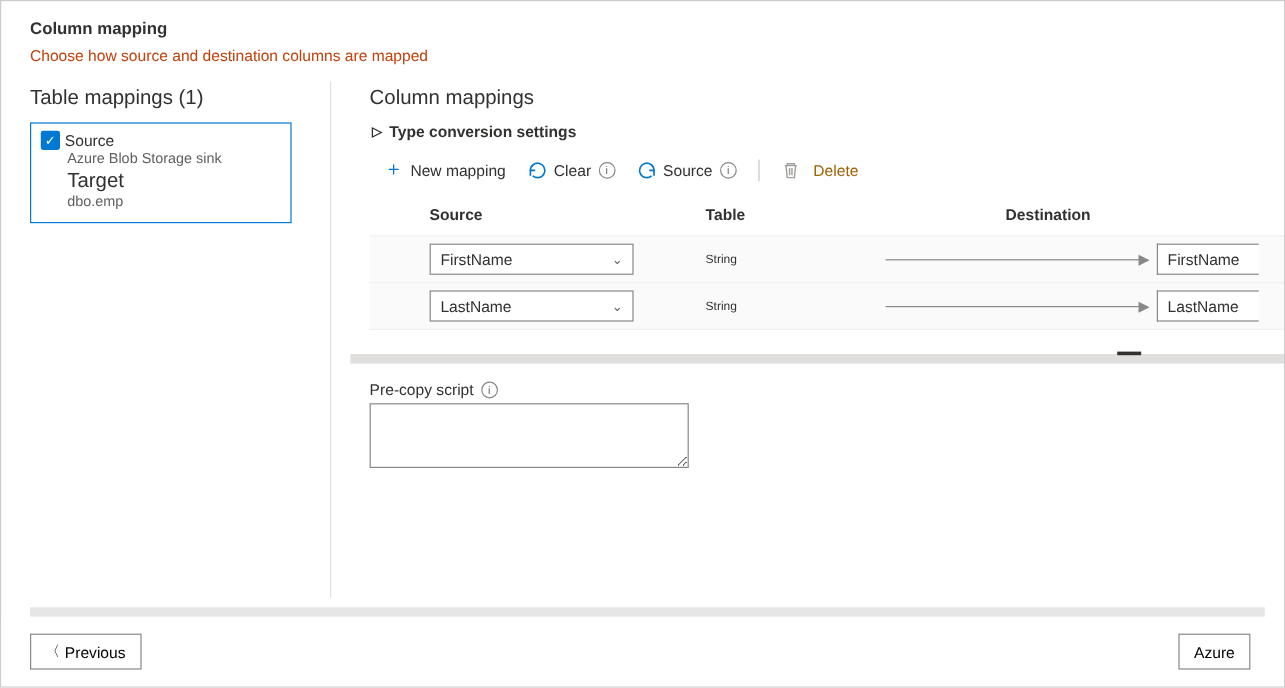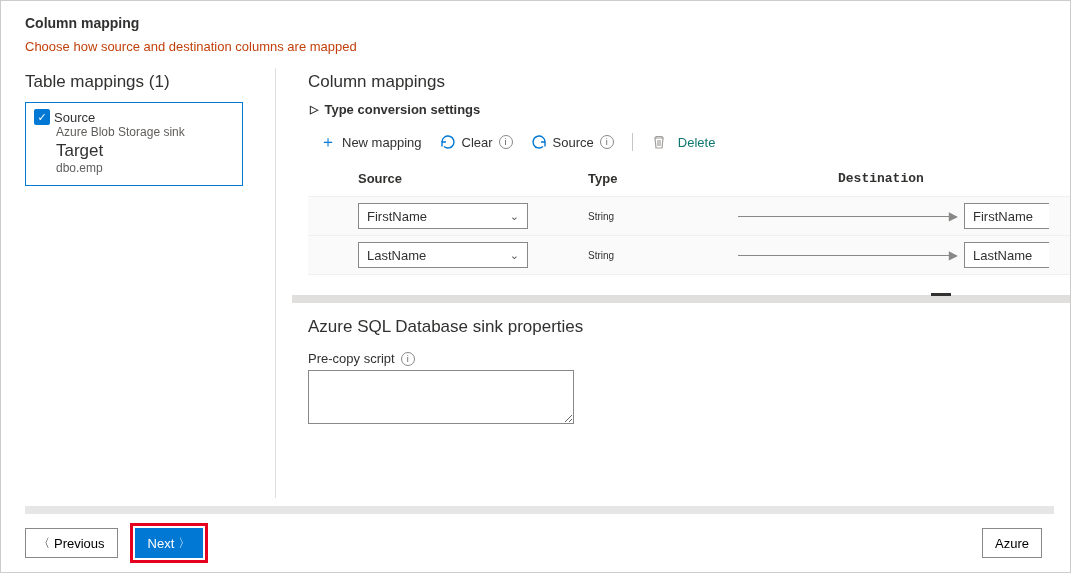--- a/index.html
+++ b/index.html
@@ -39,29 +39,29 @@
 
     .right-pane { flex: 1; border-left: 1px solid #e1dfdd; padding-left: 32px; overflow: hidden; display: flex; flex-direction: column; }
     .col-map-title { font-size: 17px; font-weight: 400; margin-top: 4px; margin-bottom: 10px; }
     .expand-row { display: flex; align-items: center; gap: 6px; font-size: 13px; font-weight: 600; cursor: pointer; margin-bottom: 16px; margin-left: 2px; }
     .caret-icon { font-size: 11px; color: #323130; }
 
     .toolbar { display: flex; align-items: center; gap: 18px; margin-bottom: 14px; padding-left: 12px; }
     .tb-item { display: inline-flex; align-items: center; gap: 6px; font-size: 13px; cursor: pointer; color: #323130; }
     .tb-item .icon-plus { color: #0078d4; font-size: 16px; line-height: 1; }
     .tb-item .icon-circ { color: #0078d4; }
-    .tb-item.disabled { color: #0f766e; cursor: default; gap: 11px; }
+    .tb-item.disabled { color: #a16207; cursor: default; gap: 11px; }
     .divider { width: 1px; height: 18px; background: #c8c6c4; }
     .info-icon { width: 14px; height: 14px; border: 1px solid #8a8886; border-radius: 50%; display: inline-flex; align-items: center; justify-content: center; font-size: 9px; color: #605e5c; }
 
     .grid { width: 100%; }
     .grid-header { display: flex; padding: 6px 0 10px 50px; font-weight: 600; font-size: 13px; }
     .gh-source { width: 230px; }
     .gh-type { width: 250px; }
-    .gh-dest { flex: 1; font-family: Liberation Mono, monospace; }
+    .gh-dest { flex: 1; }
     .grid-row { display: flex; align-items: center; padding: 6px 0 6px 50px; background: #fafafa; border-top: 1px solid #f0f0f0; }
     .grid-row:last-child { border-bottom: 1px solid #f0f0f0; }
     .gr-select { width: 170px; height: 26px; border: 1px solid #8a8886; display: flex; align-items: center; justify-content: space-between; padding: 0 8px; background: #fff; font-size: 13px; cursor: pointer; }
     .chev { font-size: 11px; color: #605e5c; }
     .gr-src-col { width: 230px; }
     .gr-type-col { width: 150px; font-size: 10px; }
     .gr-arrow-col { flex: 0 0 220px; display: flex; align-items: center; }
     .gr-arrow-line { flex: 1; height: 1px; background: #8a8886; }
     .gr-arrow-head { margin-left: -1px; color: #8a8886; font-size: 12px; }
     .gr-dest-col { flex: 1; padding-left: 6px; }
@@ -145,21 +145,21 @@
         <svg class="circ-arrow" viewBox="0 0 16 16">
             <path d="M3 4h10M5 4V2.5h6V4M4 4l1 10h6l1-10M7 6v6M9 6v6" fill="none" stroke="#a19f9d" stroke-width="1.2"></path>
           </svg>
         <span>Delete</span>
       </span>
     </div>
 
     <div class="grid">
       <div class="grid-header">
         <div class="gh-source">Source</div>
-        <div class="gh-type">Type</div>
+        <div class="gh-type">Table</div>
         <div class="gh-dest">Destination</div>
       </div>
 
       <div class="grid-row">
         <div class="gr-src-col">
           <div class="gr-select">
             <span>FirstName</span>
             <span class="chev">⌄</span>
           </div>
         </div>
@@ -192,42 +192,35 @@
             <span>LastName</span>
           </div>
         </div>
       </div>
     </div>
 
     <div class="thick-sep">
       <div class="drag-notch"></div>
     </div>
 
-    <div class="sink-title">Azure SQL Database sink properties</div>
     <div class="precopy-label">
       <span>Pre-copy script</span>
       <span class="info-icon">i</span>
     </div>
     <div class="precopy-wrap">
       <textarea class="precopy-box" style=""></textarea>
     </div>
   </div>
 </div>
 
 <div class="bottom-scroll"></div>
 
 <div class="footer">
   <div class="footer-left">
     <button class="btn">
       <span class="btn-arrow">〈</span>
       <span>Previous</span>
     </button>
-    <span class="highlight-box">
-      <button class="btn btn-primary">
-        <span>Next</span>
-        <span class="btn-arrow">〉</span>
-      </button>
-    </span>
   </div>
   <button class="btn">
     <span>Azure</span>
   </button>
 </div>
 
 </body></html>

